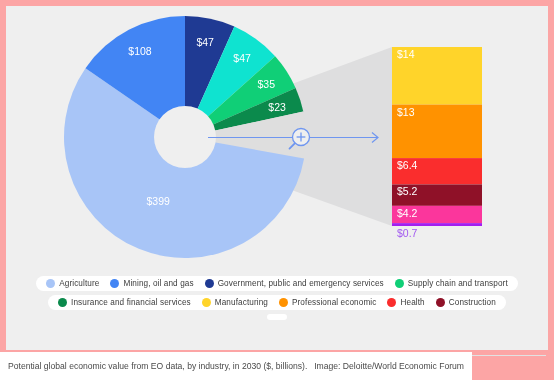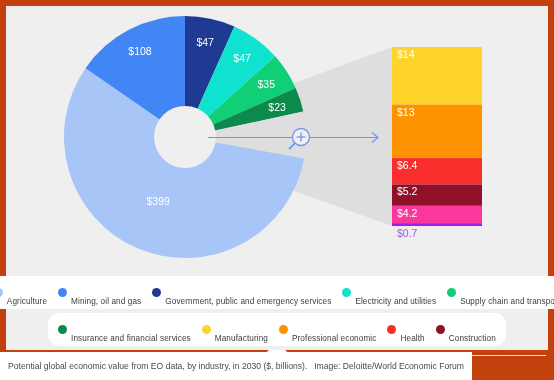--- a/index.html
+++ b/index.html
@@ -2,21 +2,21 @@
 <html><head>
 <meta charset="utf-8">
 <style>
   html,body{margin:0;padding:0;}
   body{
     width:554px;height:380px;
     background:#ffffff;
     font-family:"Liberation Sans", sans-serif;
     overflow:hidden;
   }
-  #root{position:relative;width:554px;height:380px;background:#c2410c;}
+  #root{position:relative;width:554px;height:380px;background:#fca5a5;}
 
   
   .canvas{
     position:absolute;left:6px;top:6px;width:542px;height:344px;
     background:#efefef;
   }
 
   
   svg.chart{position:absolute;left:0;top:0;width:554px;height:380px;display:block;}
 
@@ -46,21 +46,21 @@
     display:flex;align-items:center;
     background:#ffffff;
     border-radius:11px;
     padding:3px 10px;
     gap:11px;
     box-shadow:0 0 0 0 rgba(0,0,0,0);
   }
   .legend-item{display:flex;align-items:center;gap:4px;}
   .legend-dot{width:9px;height:9px;border-radius:50%;display:block;flex:0 0 auto;}
   .legend-text{
-    font-size:8.2px;color:#3c3c3c;white-space:nowrap;letter-spacing:0.1px;margin-top:18px;
+    font-size:8.2px;color:#3c3c3c;white-space:nowrap;letter-spacing:0.1px;
   }
 
   
   .caption{
     position:absolute;left:0;top:352px;width:472px;height:28px;
     display:flex;align-items:center;justify-content:space-between;
     padding:0 8px;box-sizing:border-box;
     background:#ffffff;
   }
   .caption-left,.caption-right{font-size:8.6px;color:#4a4a4a;white-space:nowrap;}
@@ -137,24 +137,20 @@
         </div>
         <div class="legend-item">
           <span class="legend-dot" style="background: rgb(66, 133, 244);"></span>
           <span class="legend-text">Mining, oil and gas</span>
         </div>
         <div class="legend-item">
           <span class="legend-dot" style="background: rgb(31, 58, 147);"></span>
           <span class="legend-text">Government, public and emergency services</span>
         </div>
         <div class="legend-item">
-          <span class="legend-dot" style="background: rgb(15, 227, 208);"></span>
-          <span class="legend-text">Electricity and utilities</span>
-        </div>
-        <div class="legend-item">
           <span class="legend-dot" style="background: rgb(16, 207, 119);"></span>
           <span class="legend-text">Supply chain and transport</span>
         </div>
       </div>
     <div class="legend-row" id="legend-row-1">
         <div class="legend-item">
           <span class="legend-dot" style="background: rgb(11, 138, 76);"></span>
           <span class="legend-text">Insurance and financial services</span>
         </div>
         <div class="legend-item">

